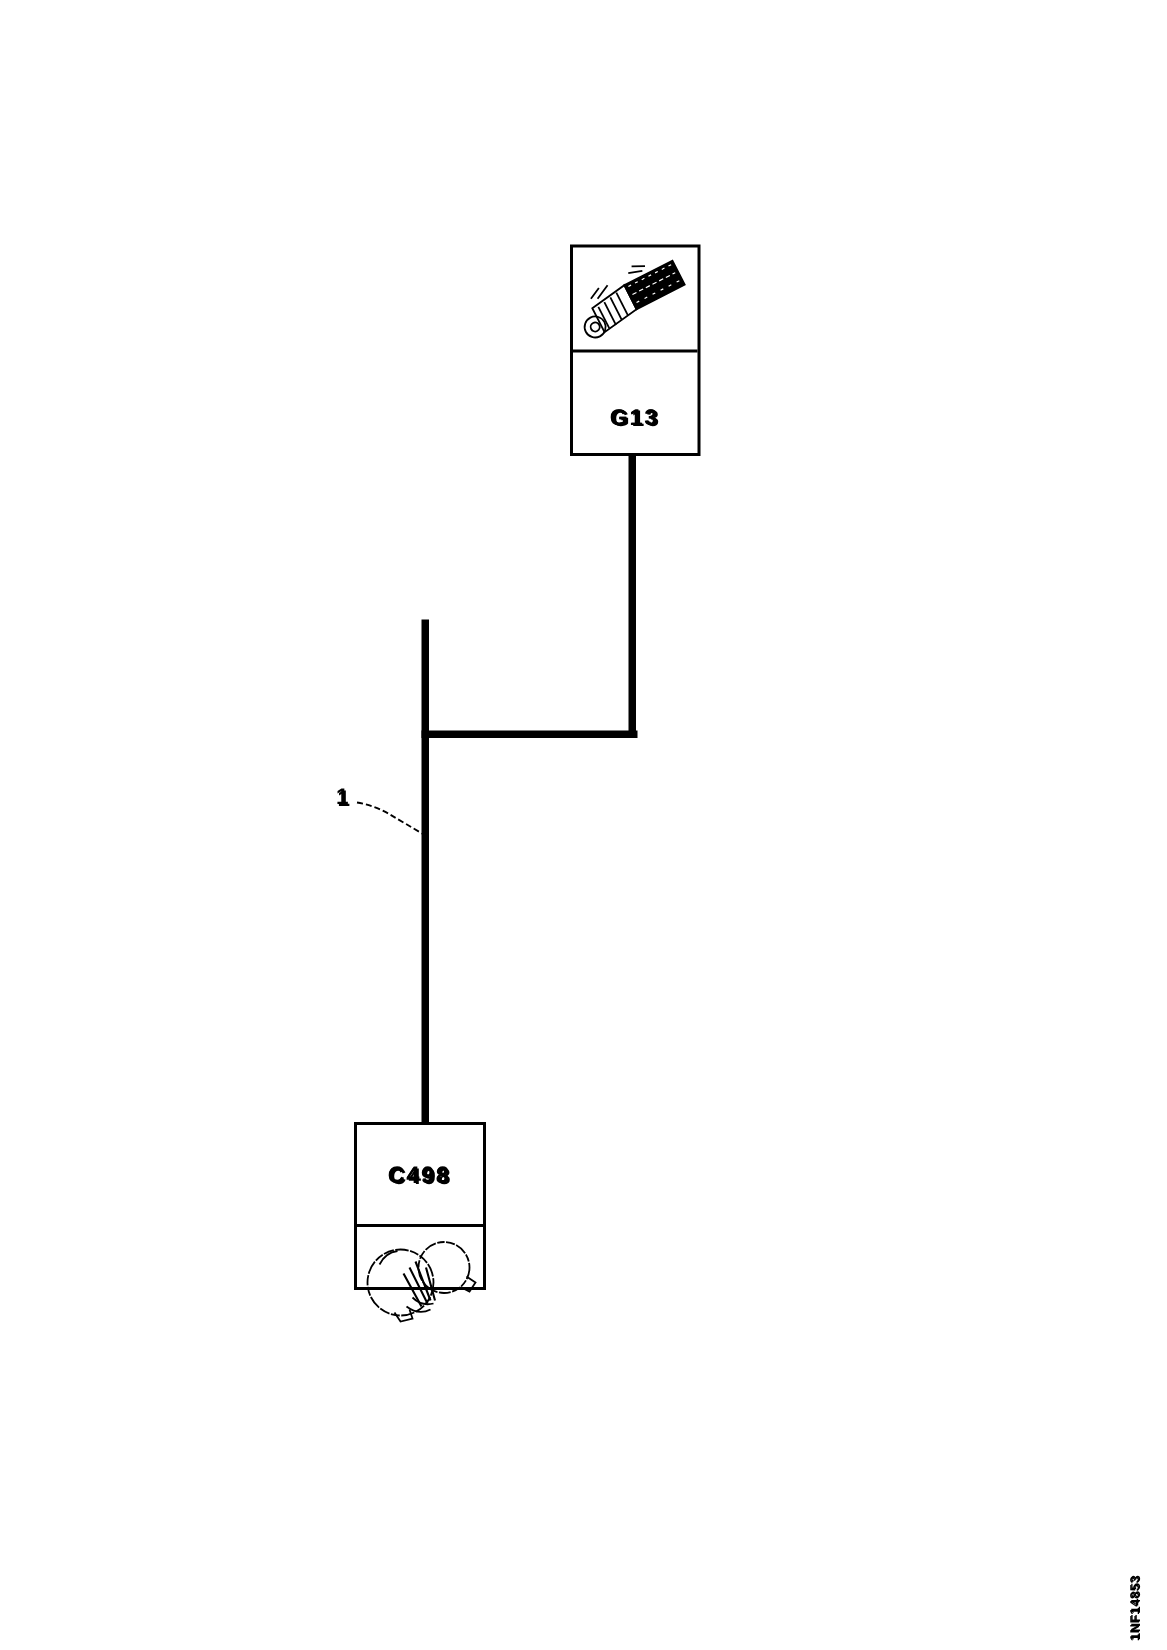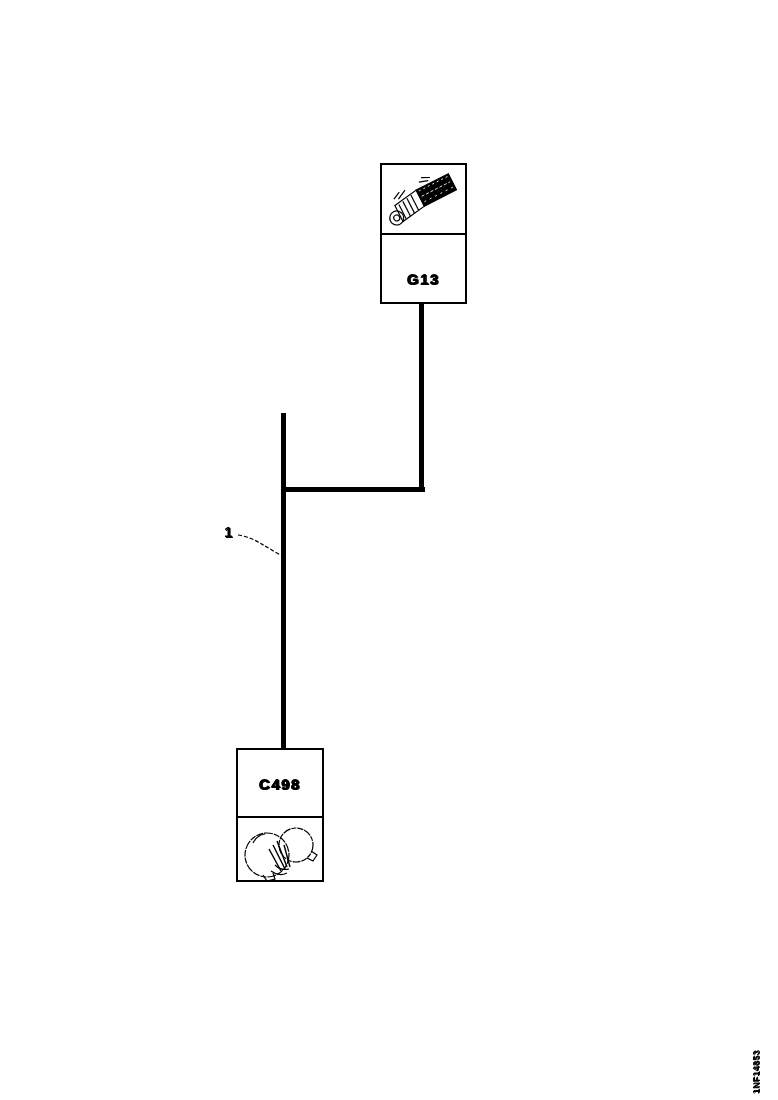--- a/index.html
+++ b/index.html
@@ -42,21 +42,21 @@
   }
 
   #node-g13 { left: 380px; top: 163px; width: 87px; height: 141px; }
   #node-g13 .art-cell   { height: 70px; border-bottom: 2px solid #000; }
   #node-g13 .label-cell { height: 87px; }
 
   #node-c100 { left: 240px; top: 268px; width: 88px; height: 145px; border-top-width: 4px; }
   #node-c100 .art-cell   { height: 71px; border-bottom: 2px solid #000; }
   #node-c100 .label-cell { height: 66px; }
 
-  #node-c498 { left: 236px; top: 748px; width: 88px; height: 134px; }
+  #node-c498 { left: 236px; top: 748px; width: 88px; height: 112px; }
   #node-c498 .label-cell { height: 68px; border-bottom: 2px solid #000; }
   #node-c498 .art-cell   { height: 68px; }
 
   
   .wire { position: absolute; background: #000; }
   #wire-g13-drop   { left: 419px; top: 304px; width: 5px;  height: 188px; }
   #wire-horizontal { left: 281px; top: 487px; width: 144px; height: 5px; }
   #wire-main-drop  { left: 281px; top: 413px; width: 5px;  height: 335px; }
 
   

